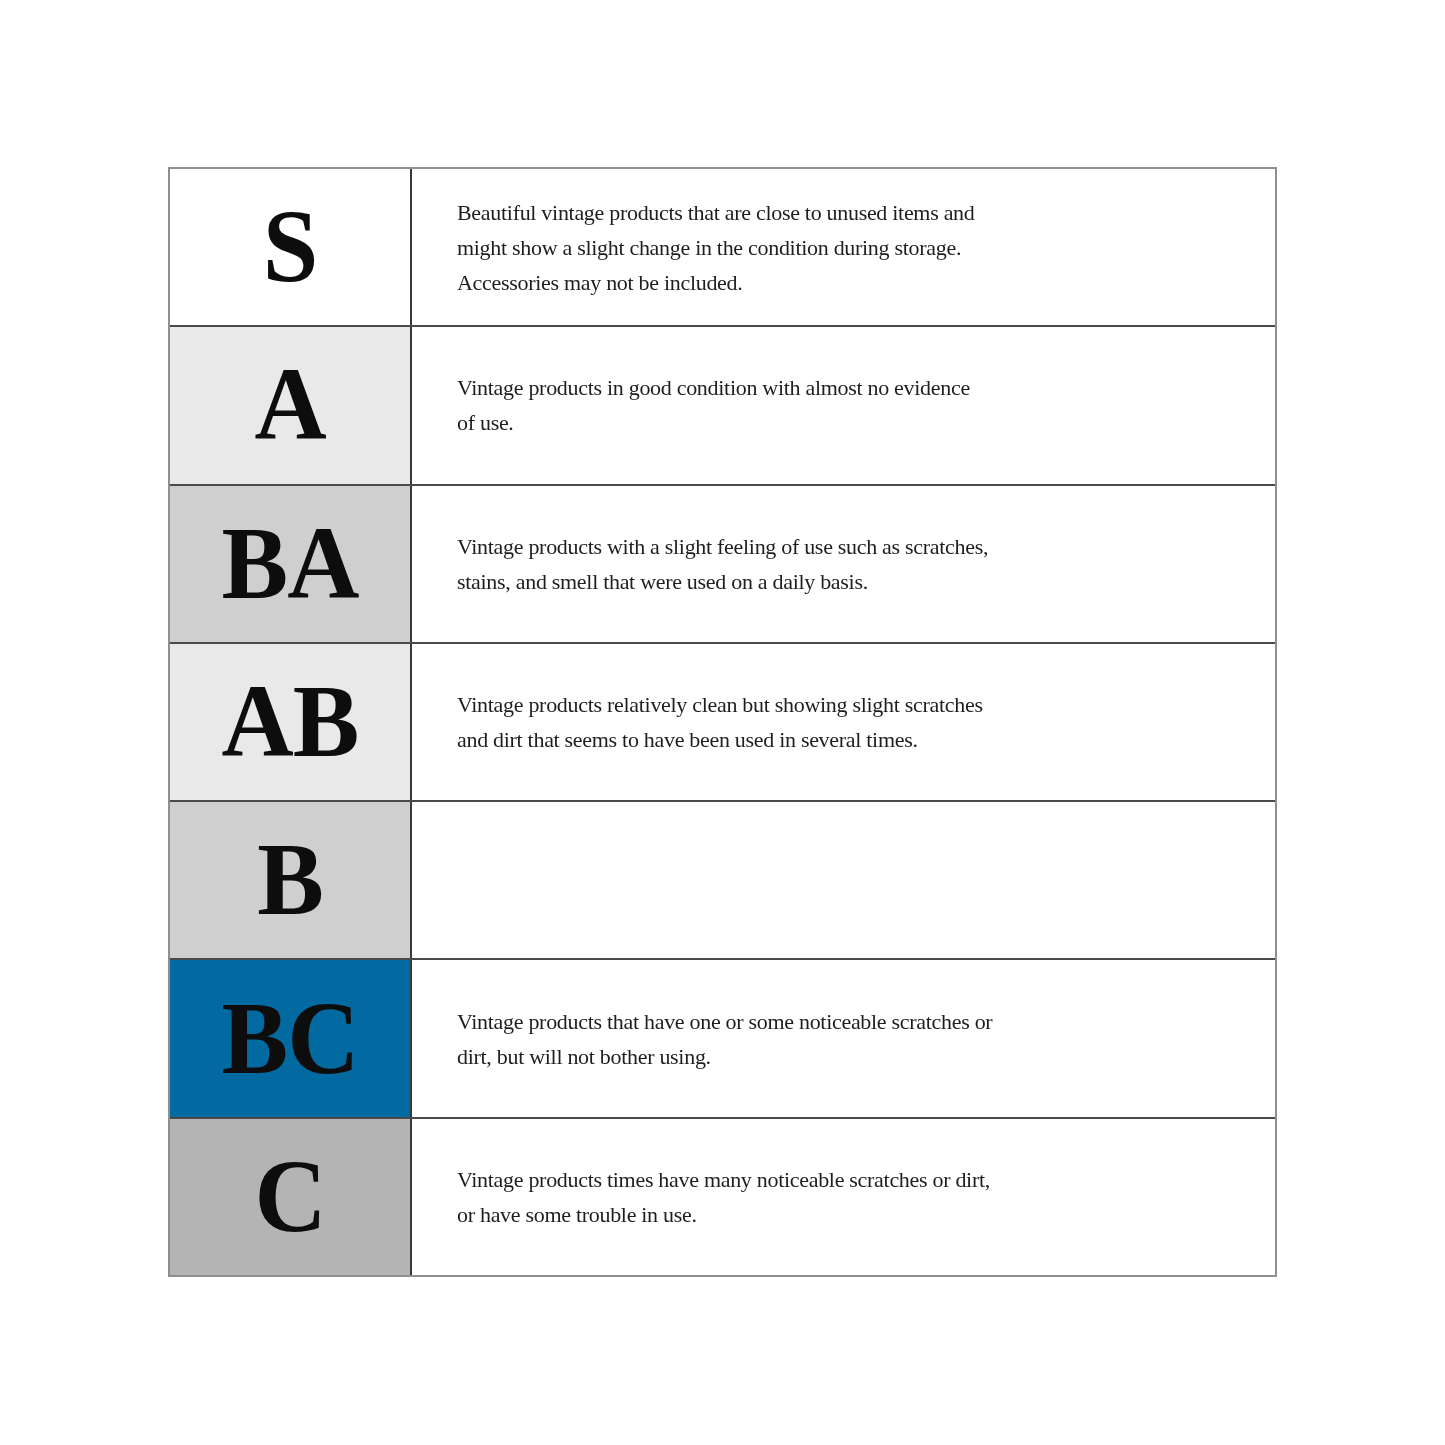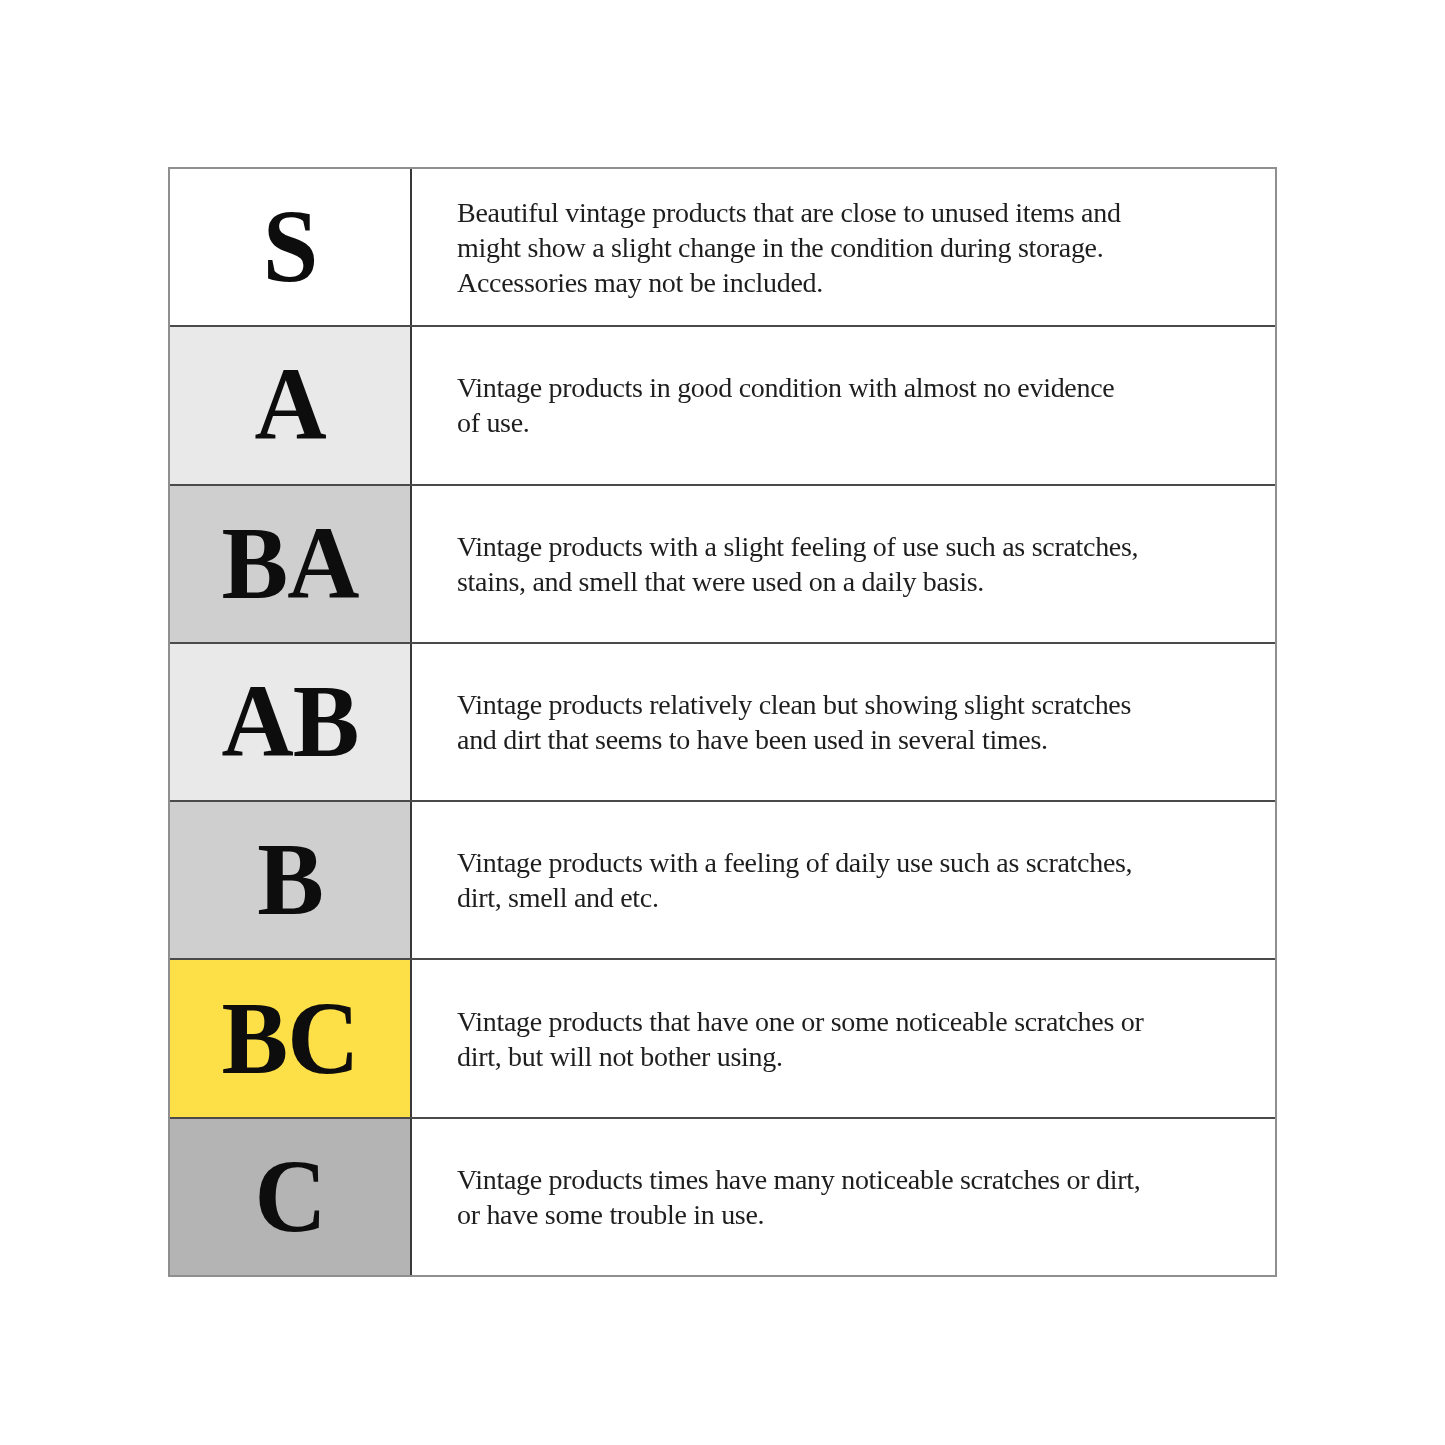--- a/index.html
+++ b/index.html
@@ -55,21 +55,21 @@
   }
   .desc-cell {
     flex: 1 1 auto;
     box-sizing: border-box;
     display: flex;
     align-items: center;
     padding: 0 28px 0 45px;
     background: #ffffff;
   }
   .desc-text {
-    font-size: 28px;
+    font-size: 22px;
     line-height: 35px;
     font-weight: 500;
     letter-spacing: -0.3px;
     color: #1e1e1e;
     white-space: pre-line;
   }
 </style>
 </head>
 <body>
 
@@ -113,28 +113,24 @@
     <div class="desc-cell">
       <span class="desc-text">Vintage products relatively clean but showing slight scratches
 and dirt that seems to have been used in several times.</span>
     </div>
   </div>
 
   <div class="grade-row">
     <div class="grade-cell" style="background: rgb(207, 207, 207);">
       <span class="grade-letter">B</span>
     </div>
-    <div class="desc-cell">
-      <span class="desc-text">Vintage products with a feeling of daily use such as scratches,
-dirt, smell and etc.</span>
-    </div>
   </div>
 
   <div class="grade-row">
-    <div class="grade-cell" style="background: #fde047;">
+    <div class="grade-cell" style="background: #0369a1;">
       <span class="grade-letter">BC</span>
     </div>
     <div class="desc-cell">
       <span class="desc-text">Vintage products that have one or some noticeable scratches or
 dirt, but will not bother using.</span>
     </div>
   </div>
 
   <div class="grade-row">
     <div class="grade-cell" style="background: rgb(180, 180, 180);">

